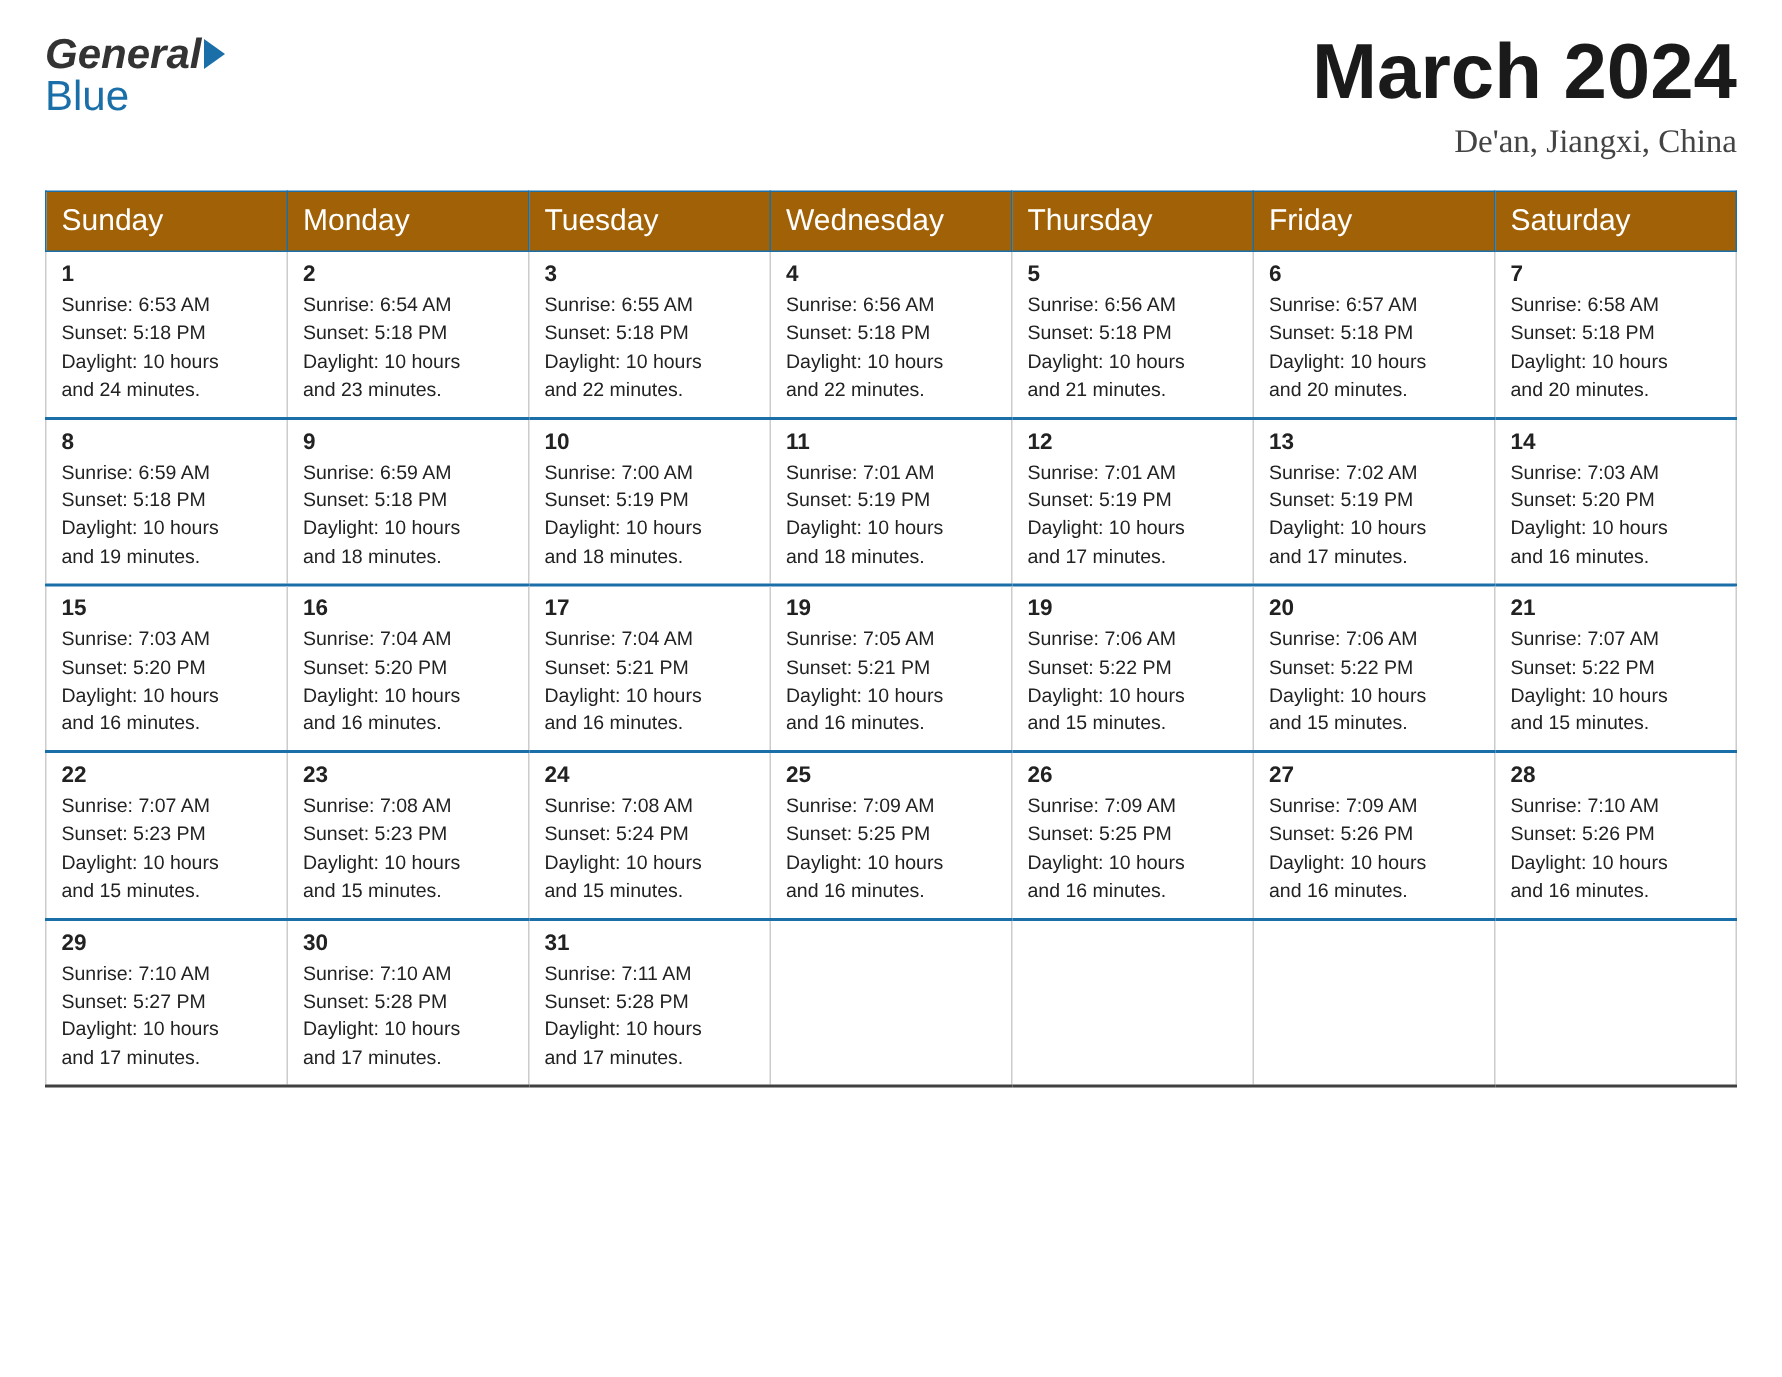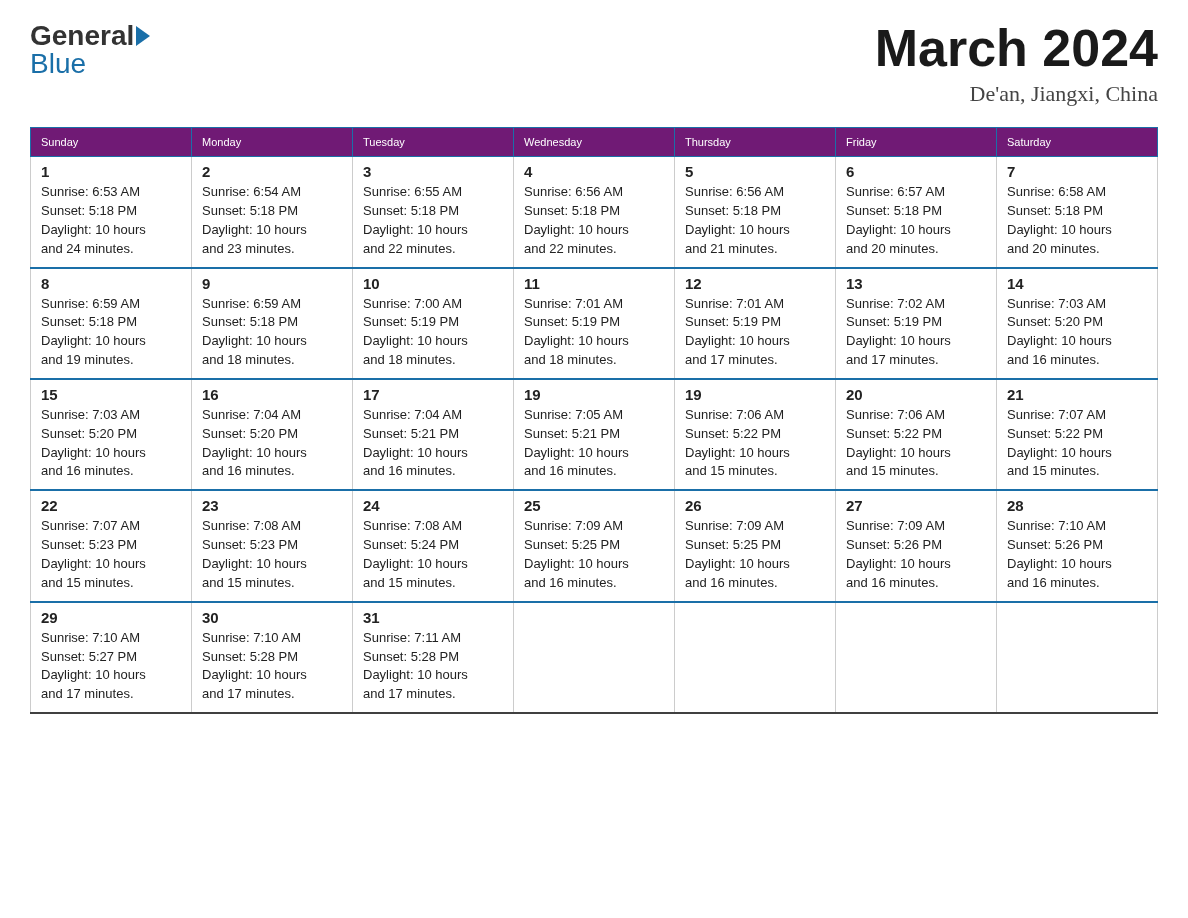--- a/index.html
+++ b/index.html
@@ -20,20 +20,21 @@
       display: flex;
       flex-direction: column;
       align-items: flex-start;
     }
     .logo-text {
       font-size: 28px;
       font-weight: bold;
       color: #333;
       display: flex;
       align-items: center;
+      font-style: italic;
     }
     .logo-general { color: #333; }
     .logo-arrow {
       display: inline-block;
       width: 0;
       height: 0;
       border-left: 14px solid #1a6fa8;
       border-top: 10px solid transparent;
       border-bottom: 10px solid transparent;
       margin-left: 2px;
@@ -58,24 +59,24 @@
       font-size: 22px;
       color: #444;
       margin-top: 4px;
       font-family: Liberation Serif, serif;
     }
     .calendar {
       width: 100%;
       border-collapse: collapse;
     }
     .calendar th {
-      background: #701a75;
+      background: #a16207;
       color: #fff;
       padding: 8px 10px;
-      font-size: 11px;
+      font-size: 20px;
       font-weight: normal;
       text-align: left;
       border: 1px solid #1a6fa8;
     }
     .calendar td {
       vertical-align: top;
       padding: 6px 10px 8px 10px;
       border: 1px solid #ccc;
       border-bottom: 2px solid #1a6fa8;
       width: 14.28%;

